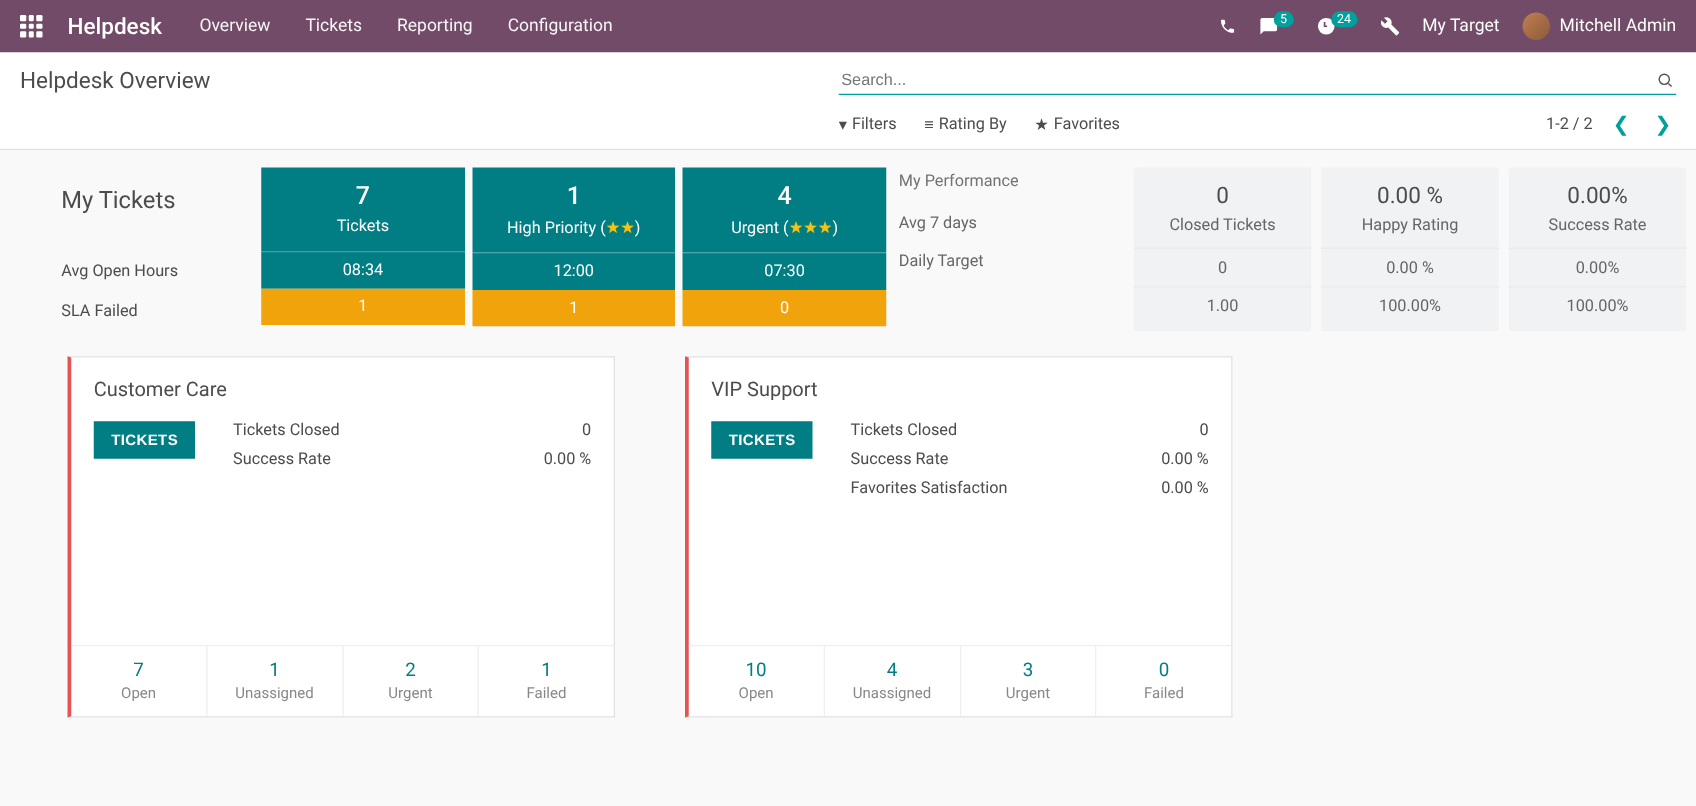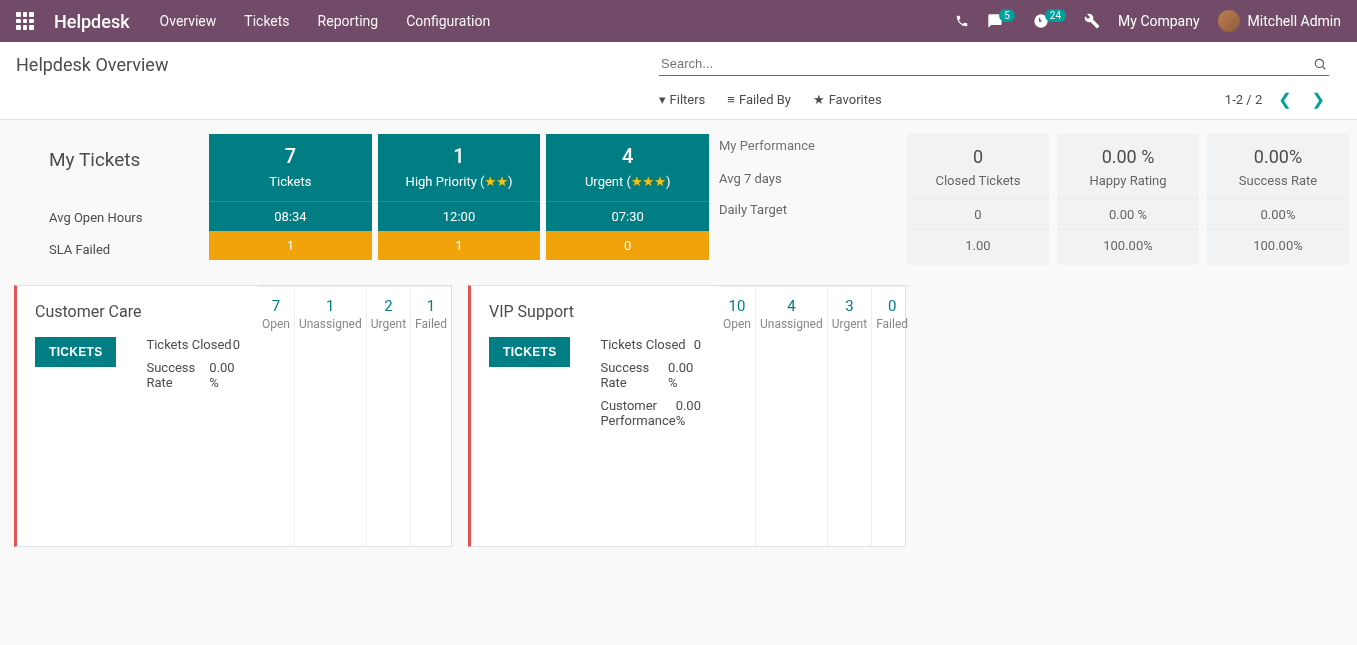--- a/index.html
+++ b/index.html
@@ -13,21 +13,21 @@
   .brand { font-size: 18px; font-weight: 500; margin-right: 10px; }
   .nav-menu { display: flex; gap: 28px; font-size: 14px; }
   .nav-menu a { color: #fff; text-decoration: none; opacity: 0.95; }
   .nav-right { margin-left: auto; display: flex; align-items: center; gap: 18px; font-size: 14px; }
   .nav-icon { position: relative; display: inline-flex; align-items: center; }
   .badge { background: #00A09D; color: #fff; font-size: 10px; padding: 1px 5px; border-radius: 8px; margin-left: -4px; position: relative; top: -6px; }
   .avatar { width: 22px; height: 22px; border-radius: 50%; background: linear-gradient(135deg,#c08050,#8b5a3c); display: inline-block; }
   .user-area { display: flex; align-items: center; gap: 8px; }
   
   
-  .control-panel { background: #fff; padding: 10px 28px 0 16px; border-bottom: 1px solid #dee2e6; }
+  .control-panel { background: #fff; padding: 10px 16px 0 16px; border-bottom: 1px solid #dee2e6; }
   .cp-row1 { display: flex; align-items: center; margin-bottom: 6px; }
   .page-title { font-size: 18px; color: #4c4c4c; }
   .search-wrap { margin-left: auto; width: 670px; border-bottom: 1px solid #00A09D; display: flex; align-items: center; padding: 4px 2px; }
   .search-input { border: none; outline: none; flex: 1; font-size: 13px; color: #666; }
   .search-icon { color: #666; }
   .cp-row2 { display: flex; align-items: center; padding: 8px 0 10px 0; font-size: 13px; }
   .filter-group { margin-left: auto; display: flex; gap: 22px; align-items: center; width: 670px; }
   .filter-btn { display: flex; align-items: center; gap: 4px; color: #4c4c4c; cursor: pointer; }
   .pager { margin-left: auto; display: flex; align-items: center; gap: 12px; color: #4c4c4c; }
   .pager-arrow { color: #00A09D; font-size: 16px; cursor: pointer; padding: 0 4px; }
@@ -57,21 +57,21 @@
   .perf-row-label { font-size: 13px; color: #666; height: 31px; display: flex; align-items: center; }
   .perf-cols { flex: 1; display: flex; gap: 8px; }
   .perf-col { flex: 1; background: #f1f2f4; text-align: center; border-radius: 2px; }
   .perf-head { padding: 12px 4px 10px 4px; }
   .perf-num { font-size: 18px; color: #4c4c4c; }
   .perf-label { font-size: 13px; color: #666; margin-top: 6px; }
   .perf-cell { font-size: 13px; color: #666; height: 31px; display:flex; align-items:center; justify-content:center; border-top:1px solid #e8e9eb; }
   
   
   .kanban-row { display: flex; gap: 16px; margin-top: 20px; padding: 0 6px; }
-  .kcard { width: 438px; background: #fff; border: 1px solid #dee2e6; border-left: 3px solid #e55353; display: flex; flex-direction: row; }
+  .kcard { width: 438px; background: #fff; border: 1px solid #dee2e6; border-left: 3px solid #e55353; display: flex; flex-direction: column; margin-left: 40px; }
   .kcard-body { padding: 16px 18px 10px 18px; flex: 1; }
   .kcard-title { font-size: 16px; color: #4c4c4c; margin-bottom: 16px; }
   .kcard-mid { display: flex; gap: 30px; }
   .kbtn { background: #017E84; color: #fff; border: none; padding: 8px 14px; font-size: 12px; font-weight: 600; letter-spacing: 0.3px; cursor: pointer; align-self: flex-start; }
   .kstats { flex: 1; }
   .kstat-line { display: flex; justify-content: space-between; font-size: 13px; color: #4c4c4c; margin-bottom: 8px; }
   .kcard-spacer { height: 100px; }
   .kcard-footer { display: flex; border-top: 1px solid #eee; }
   .kfoot-cell { flex: 1; text-align: center; padding: 10px 4px 12px 4px; border-right: 1px solid #eee; }
   .kfoot-cell:last-child { border-right: none; }
@@ -120,21 +120,21 @@
       <svg width="16" height="16" viewBox="0 0 24 24" fill="#fff">
           <path d="M12 2a10 10 0 100 20 10 10 0 000-20zm1 11h-4V7h2v4h2v2z"></path>
         </svg>
       <span class="badge">24</span>
     </span>
     <span class="nav-icon">
       <svg width="16" height="16" viewBox="0 0 24 24" fill="#fff">
           <path d="M22.7 19l-9.1-9.1c.9-2.3.4-5-1.5-6.9-2-2-5-2.4-7.4-1.3l4.3 4.3-3 3-4.3-4.3C.6 7.1 1 10.1 3 12.1c1.9 1.9 4.6 2.4 6.9 1.5l9.1 9.1c.4.4 1 .4 1.4 0l2.3-2.3c.4-.4.4-1 0-1.4z"></path>
         </svg>
     </span>
-    <span>My Company</span>
+    <span>My Target</span>
     <div class="user-area">
       <span class="avatar"></span>
       <span>Mitchell Admin</span>
     </div>
   </div>
 </div>
 
 <div class="control-panel">
   <div class="cp-row1">
     <div class="page-title">Helpdesk Overview</div>
@@ -149,21 +149,21 @@
     </div>
   </div>
   <div class="cp-row2">
     <div class="filter-group">
       <span class="filter-btn">
         <span>▾</span>
         <span>Filters</span>
       </span>
       <span class="filter-btn">
         <span>≡</span>
-        <span>Failed By</span>
+        <span>Rating By</span>
       </span>
       <span class="filter-btn">
         <span>★</span>
         <span>Favorites</span>
       </span>
       <div class="pager">
         <span>1-2 / 2</span>
         <span class="pager-arrow">❮</span>
         <span class="pager-arrow">❯</span>
       </div>
@@ -290,21 +290,21 @@
             <div class="kstats">
               <div class="kstat-line">
                 <span>Tickets Closed</span>
                 <span>0</span>
               </div>
               <div class="kstat-line">
                 <span>Success Rate</span>
                 <span>0.00 %</span>
               </div>
               <div class="kstat-line">
-                <span>Customer Performance</span>
+                <span>Favorites Satisfaction</span>
                 <span>0.00 %</span>
               </div>
             </div>
           </div>
           <div class="kcard-spacer"></div>
         </div>
         <div class="kcard-footer">
           <div class="kfoot-cell">
             <div class="kfoot-num">10</div>
             <div class="kfoot-label">Open</div>

